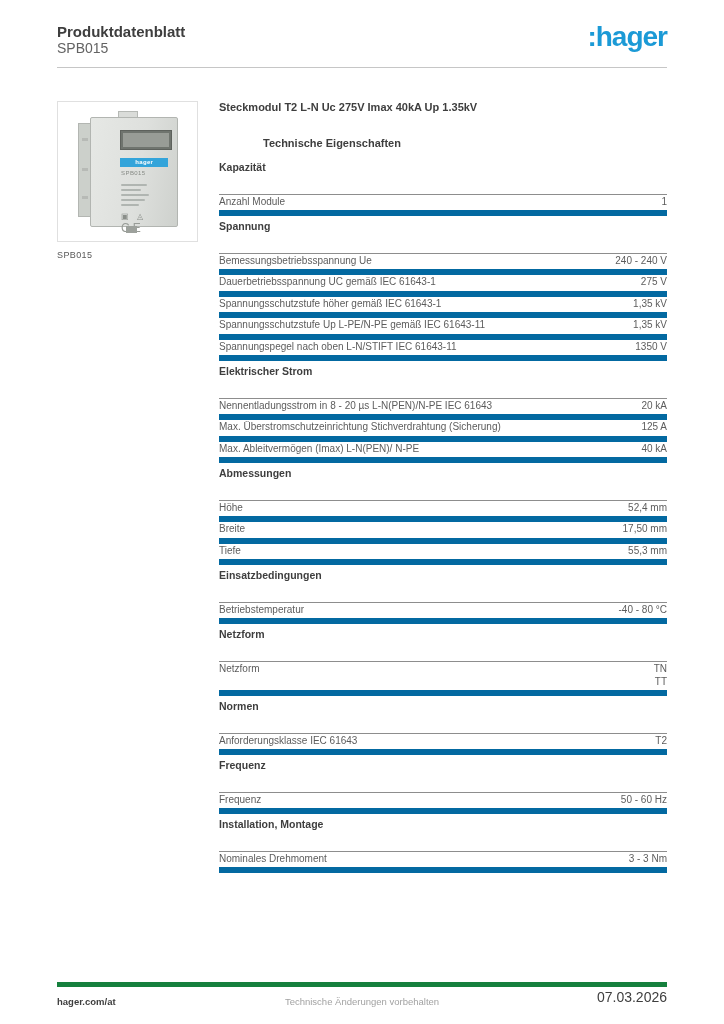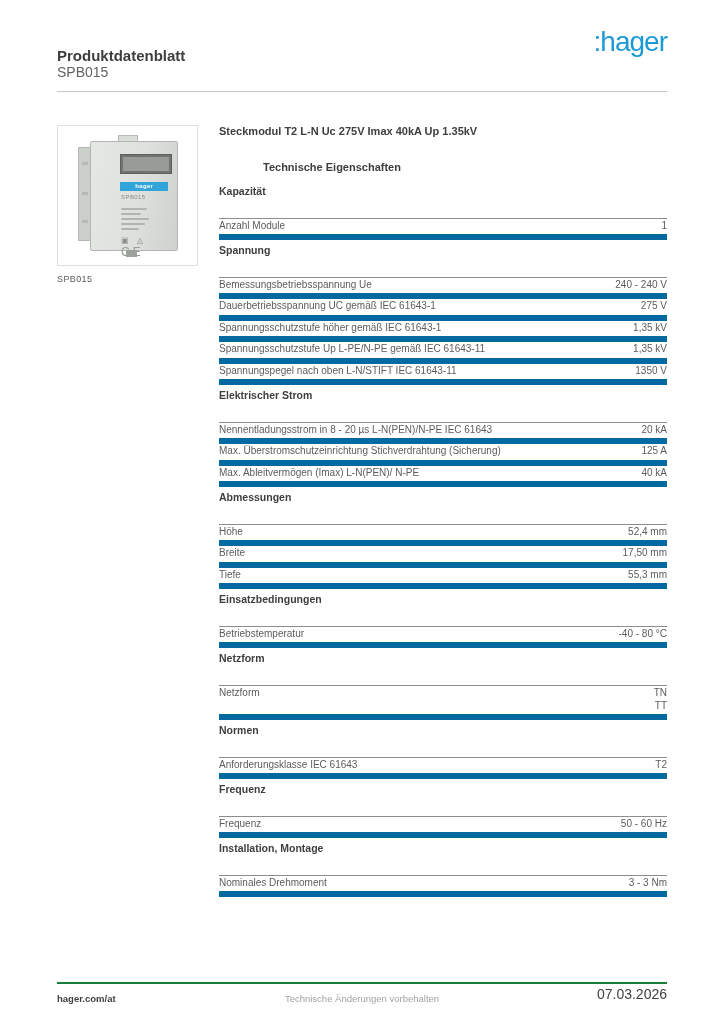--- a/index.html
+++ b/index.html
@@ -8,25 +8,25 @@
   .page {
     position:relative; width:724px; height:1024px;
     background:#ffffff; overflow:hidden; margin:0 auto;
   }
 
   
   .page-header {
     display:flex; justify-content:space-between; align-items:flex-start;
     padding:23px 57px 0 57px;
   }
-  .doc-title { font-size:15px; font-weight:bold; color:#3e3e3e; line-height:1.15;margin-top:24px; }
+  .doc-title { font-size:15px; font-weight:bold; color:#3e3e3e; line-height:1.15; }
   .doc-subtitle { font-size:14px; color:#636363; line-height:1.25; }
   .logo {
-    font-size:28px; font-weight:normal; letter-spacing:-1px;
-    line-height:1; margin-top:5px;
+    font-size:28px; font-weight:bold; letter-spacing:-1px;
+    line-height:1; 
   }
   .header-rule { margin:9px 57px 0 57px; border-top:1px solid #c6c6c6; }
 
   
   .main { display:flex; padding:33px 57px 0 57px; gap:21px; }
 
   
   .left-col { width:141px; flex:0 0 141px; }
   .product-image {
     width:141px; height:141px; border:1px solid #e0e0e0;
@@ -91,21 +91,21 @@
     display:flex; justify-content:space-between; align-items:flex-start;
     font-size:10px; color:#5c5c5c; padding:1px 0 2px 0;
     border-bottom:6px solid #0369a1; line-height:1.25;
   }
   .row-label { flex:1; padding-right:12px; }
   .row-value { text-align:right; white-space:nowrap; }
 
   
   .page-footer {
     position:absolute; left:57px; right:57px; bottom:14px;
-    border-top:2px solid #15803d; padding-top:9px; height:28px;
+    border-top:5px solid #15803d; padding-top:9px; height:28px;
   }
   .footer-left { position:absolute; left:0; top:9px; font-size:9.5px; font-weight:bold; color:#3e3e3e; text-decoration:none; }
   .footer-center {
     position:absolute; left:50%; transform:translateX(-50%); top:9px;
     font-size:9.5px; color:#a2a2a2;
   }
   .footer-right { position:absolute; right:0; top:2px; font-size:14px; font-weight:normal; color:#3e3e3e; }
 </style>
 </head>
 <body>

